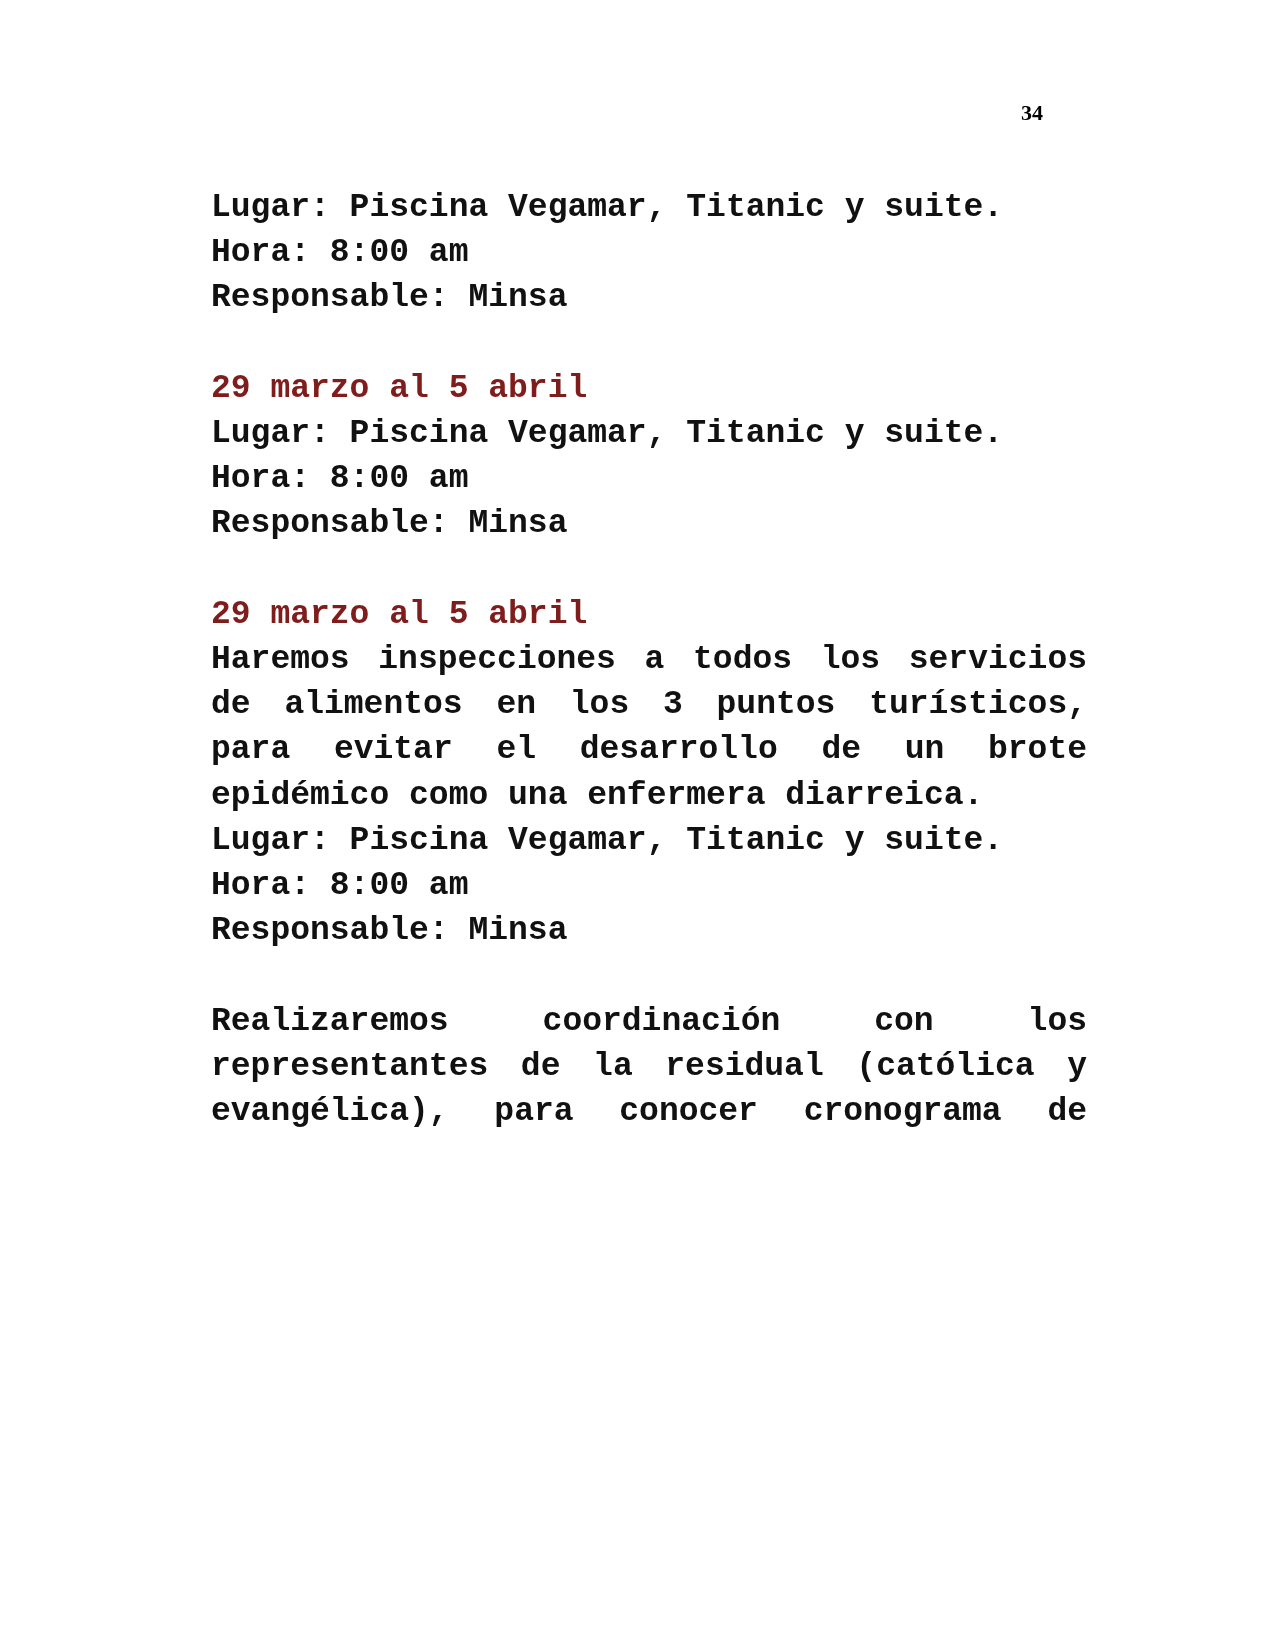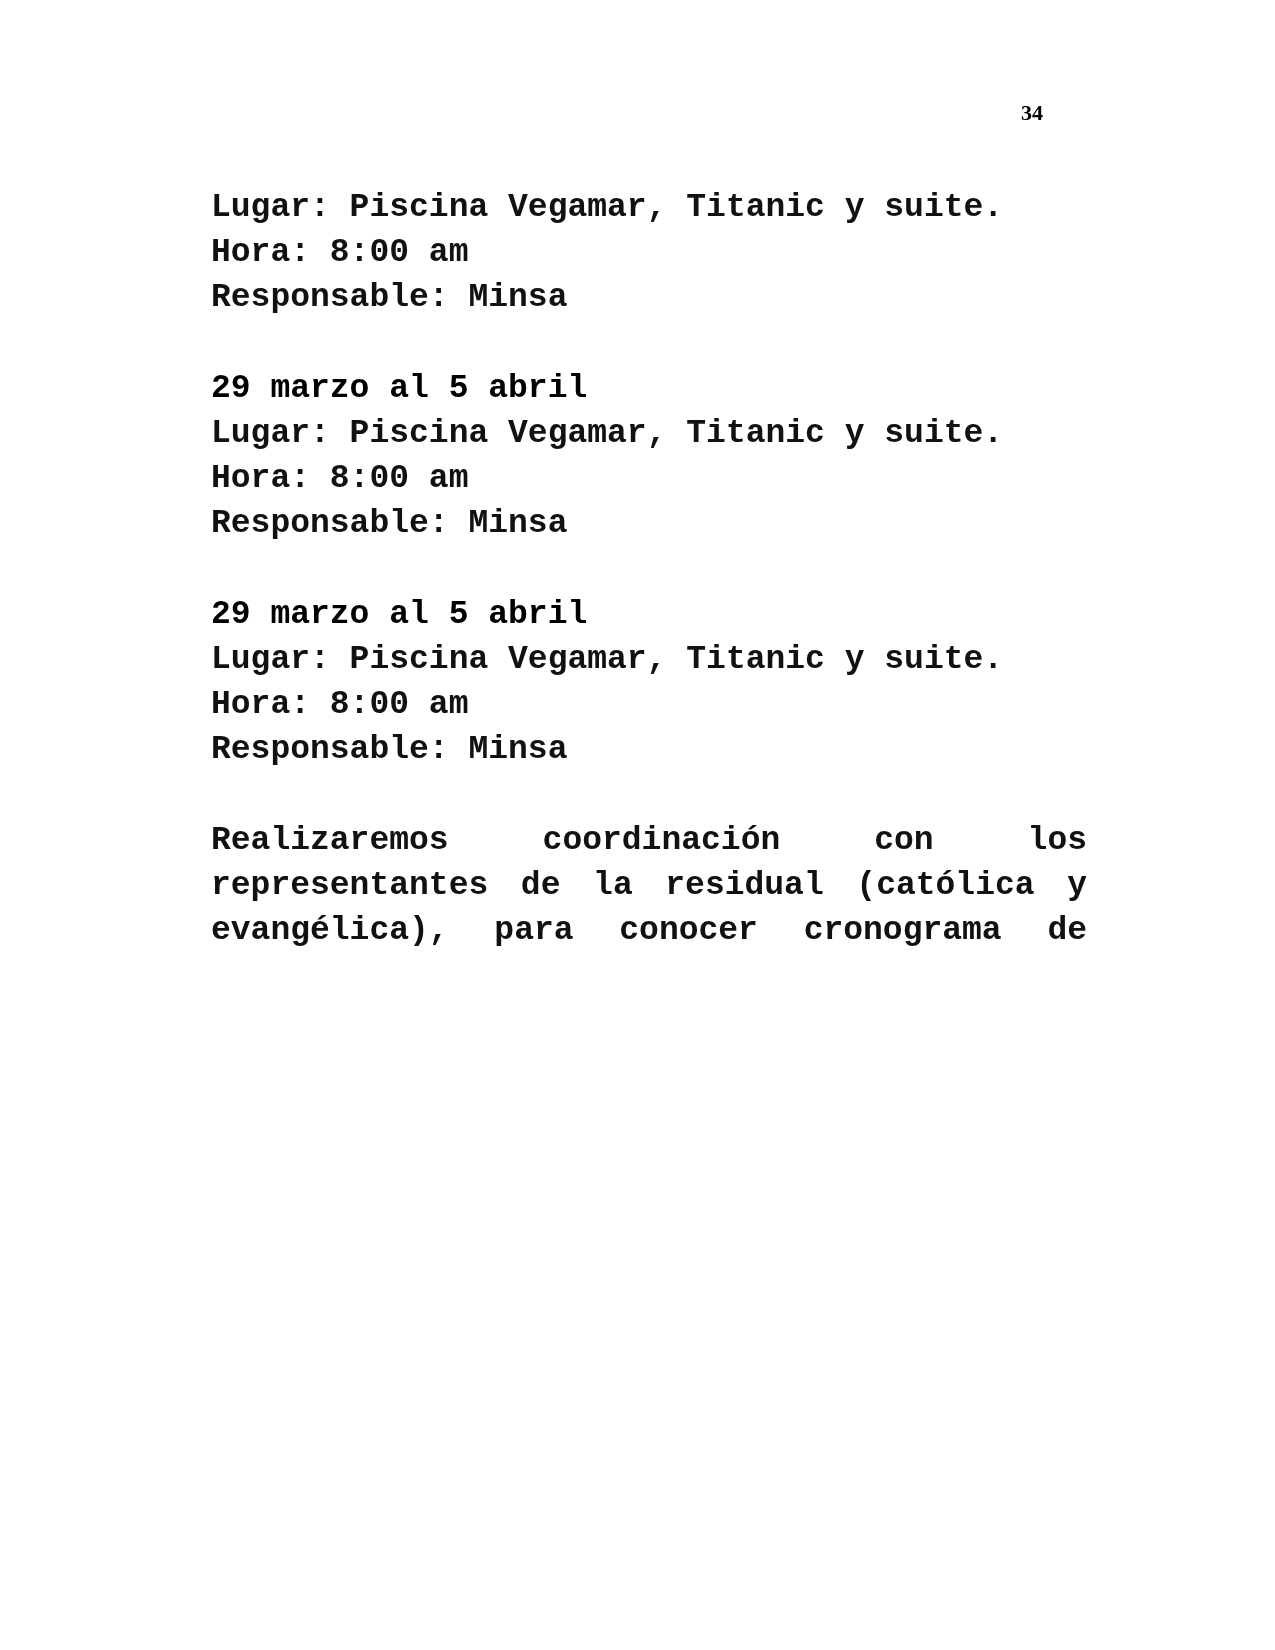--- a/index.html
+++ b/index.html
@@ -7,21 +7,21 @@
     .page-number {
       position: absolute; top: 100px; left: 1000px; width: 43px; text-align: right;
       font-family: "Liberation Serif", serif; font-weight: bold; font-size: 22px; color: #000;
     }
     .content {
       position: absolute; top: 185px; left: 168px; width: 876px;
       font-family: "Liberation Mono", monospace; font-weight: bold; font-size: 33px;
       line-height: 45.2px; color: #111; margin-left: 43px;
     }
     .line { white-space: pre; display: block; }
-    .heading { color: #000000; display: block; }
+    .heading { color: #7f1d1d; display: block; }
     .para { display: block; text-align: justify; text-align-last: left; }
     .gap { display: block; height: 45.2px; }
   </style>
 </head>
 <body>
 
 <div class="page-number">34</div>
 
 <div class="content">
   <span class="line">Lugar: Piscina Vegamar, Titanic y suite.</span>
@@ -29,19 +29,20 @@
   <span class="line">Responsable: Minsa</span>
   <span class="gap"></span>
 
   <span class="heading">29 marzo al 5 abril</span>
   <span class="line">Lugar: Piscina Vegamar, Titanic y suite.</span>
   <span class="line">Hora: 8:00 am</span>
   <span class="line">Responsable: Minsa</span>
   <span class="gap"></span>
 
   <span class="heading">29 marzo al 5 abril</span>
+  <span class="para">Haremos inspecciones a todos los servicios de alimentos en los 3 puntos turísticos, para evitar el desarrollo de un brote epidémico como una enfermera diarreica.</span>
   <span class="line">Lugar: Piscina Vegamar, Titanic y suite.</span>
   <span class="line">Hora: 8:00 am</span>
   <span class="line">Responsable: Minsa</span>
   <span class="gap"></span>
 
   <span class="para" style="text-align-last: justify;">Realizaremos coordinación con los representantes de la residual (católica y evangélica), para conocer cronograma de</span>
 </div>
 
 </body></html>

